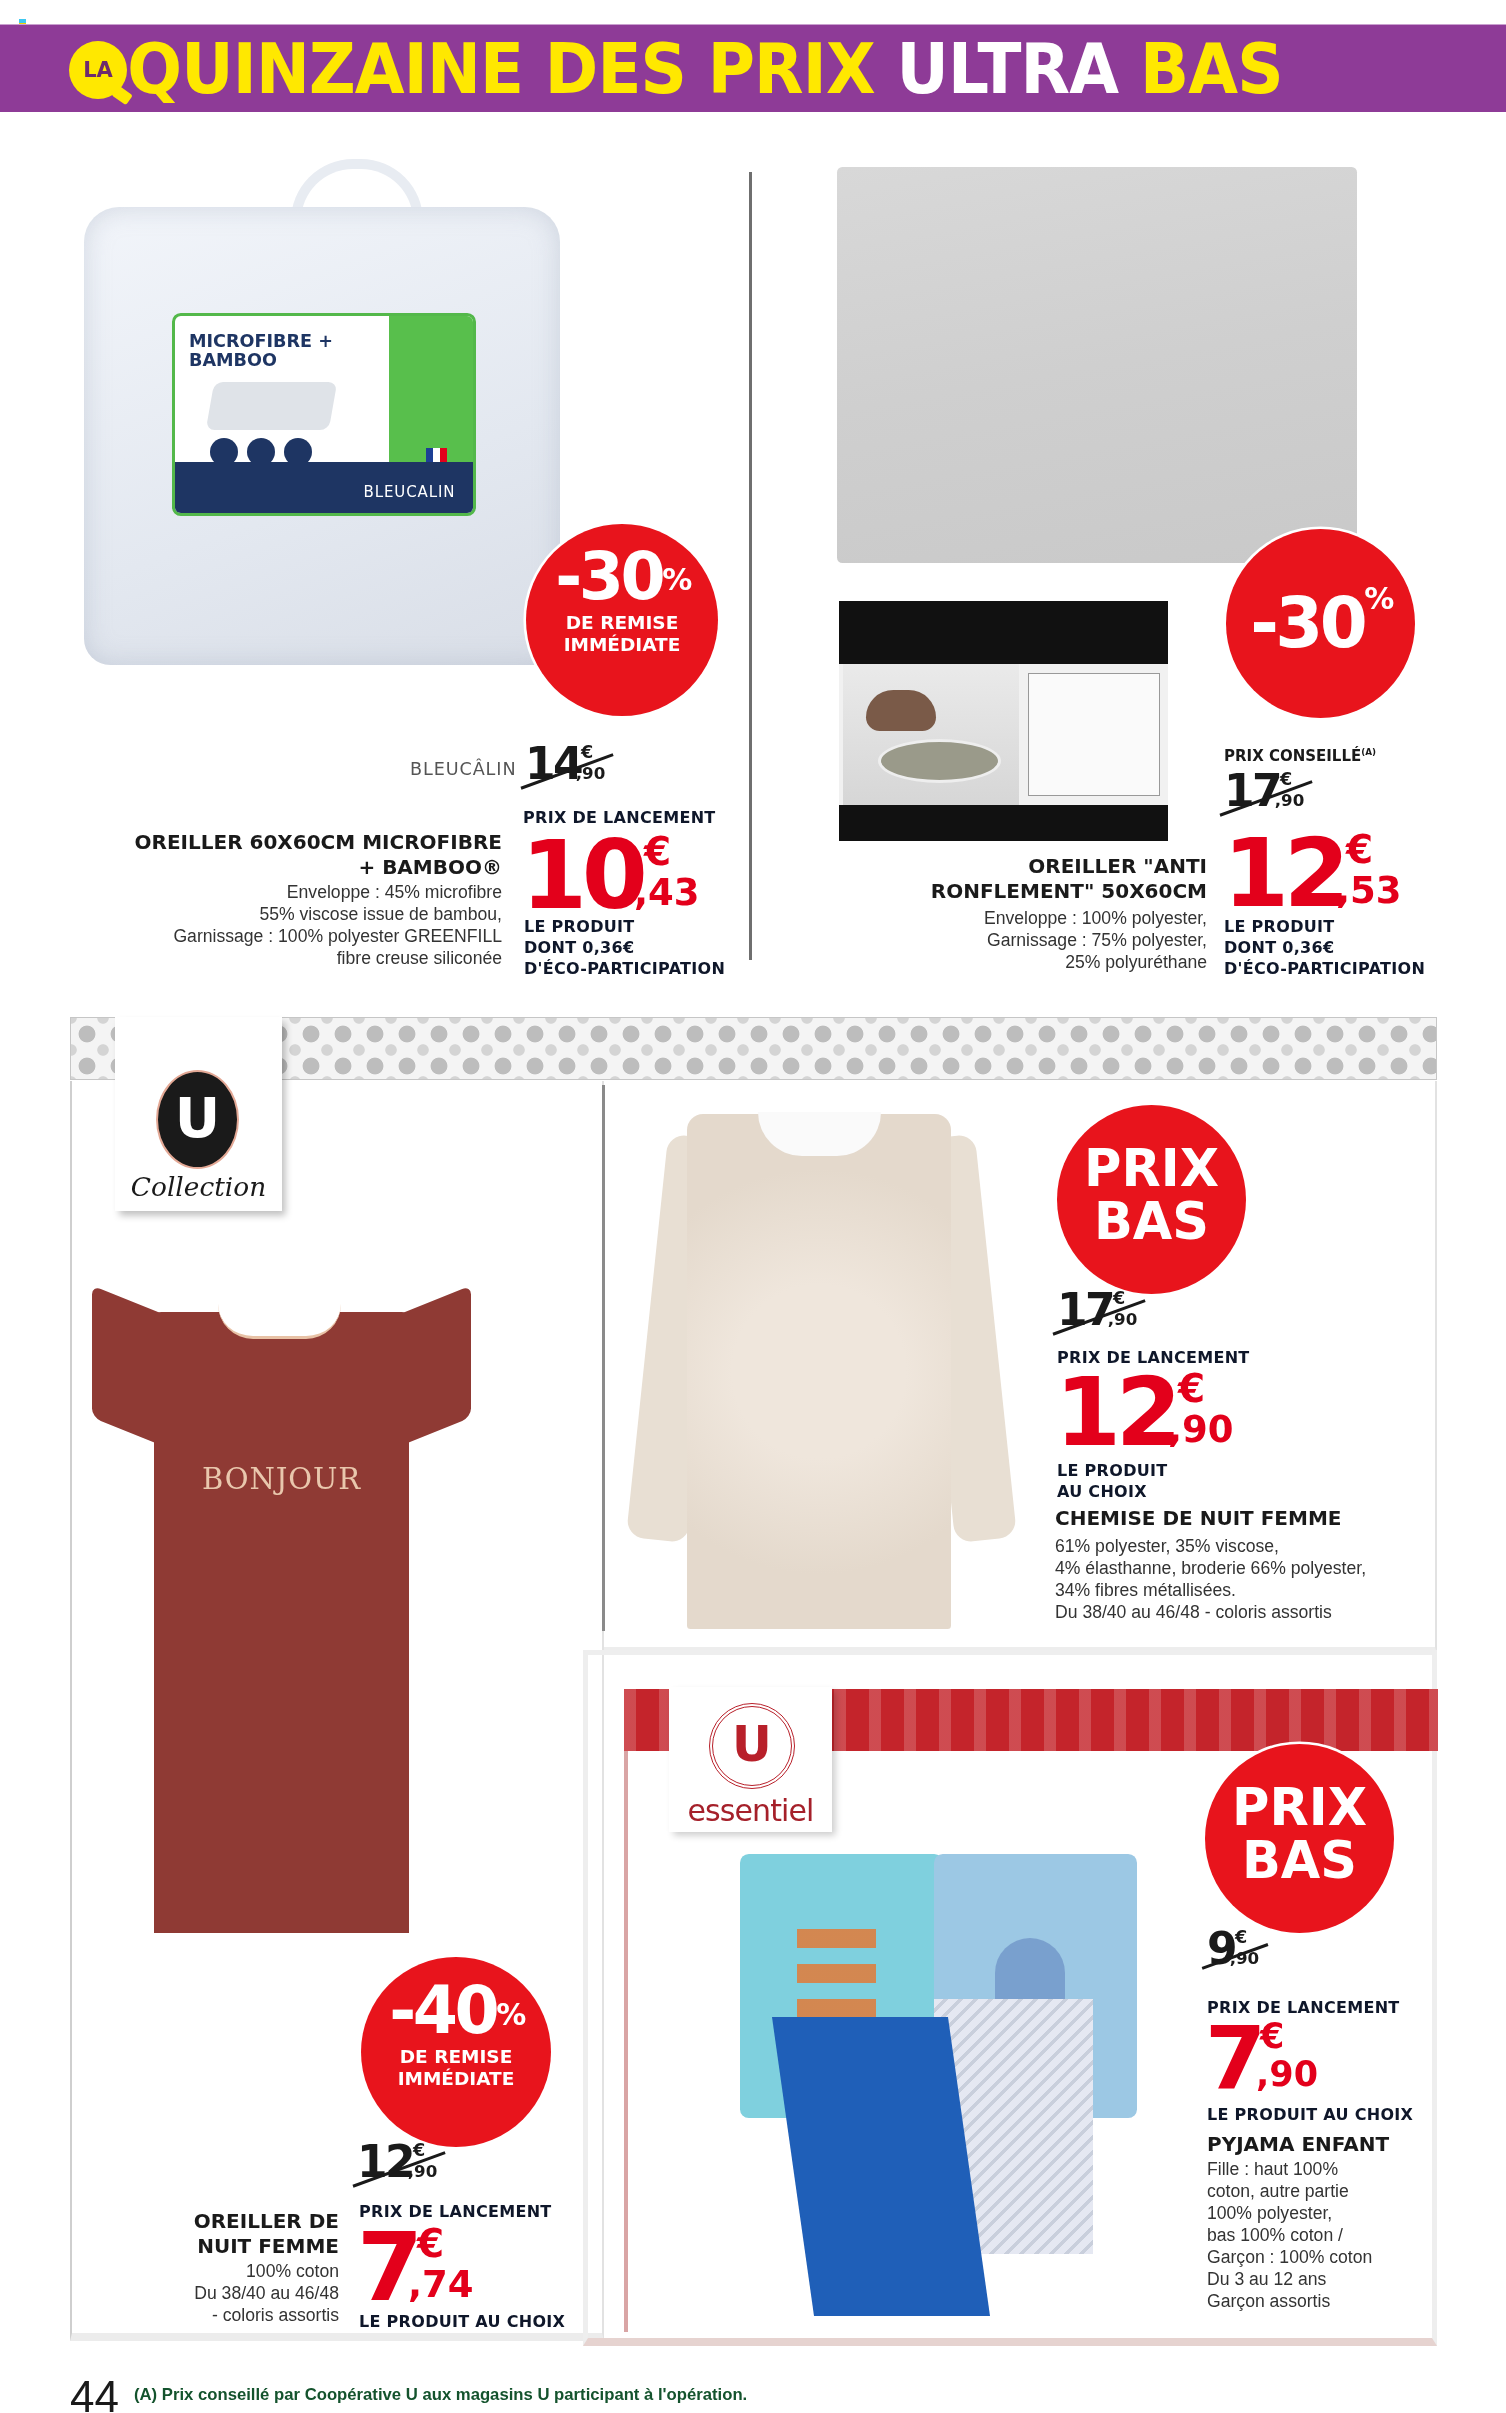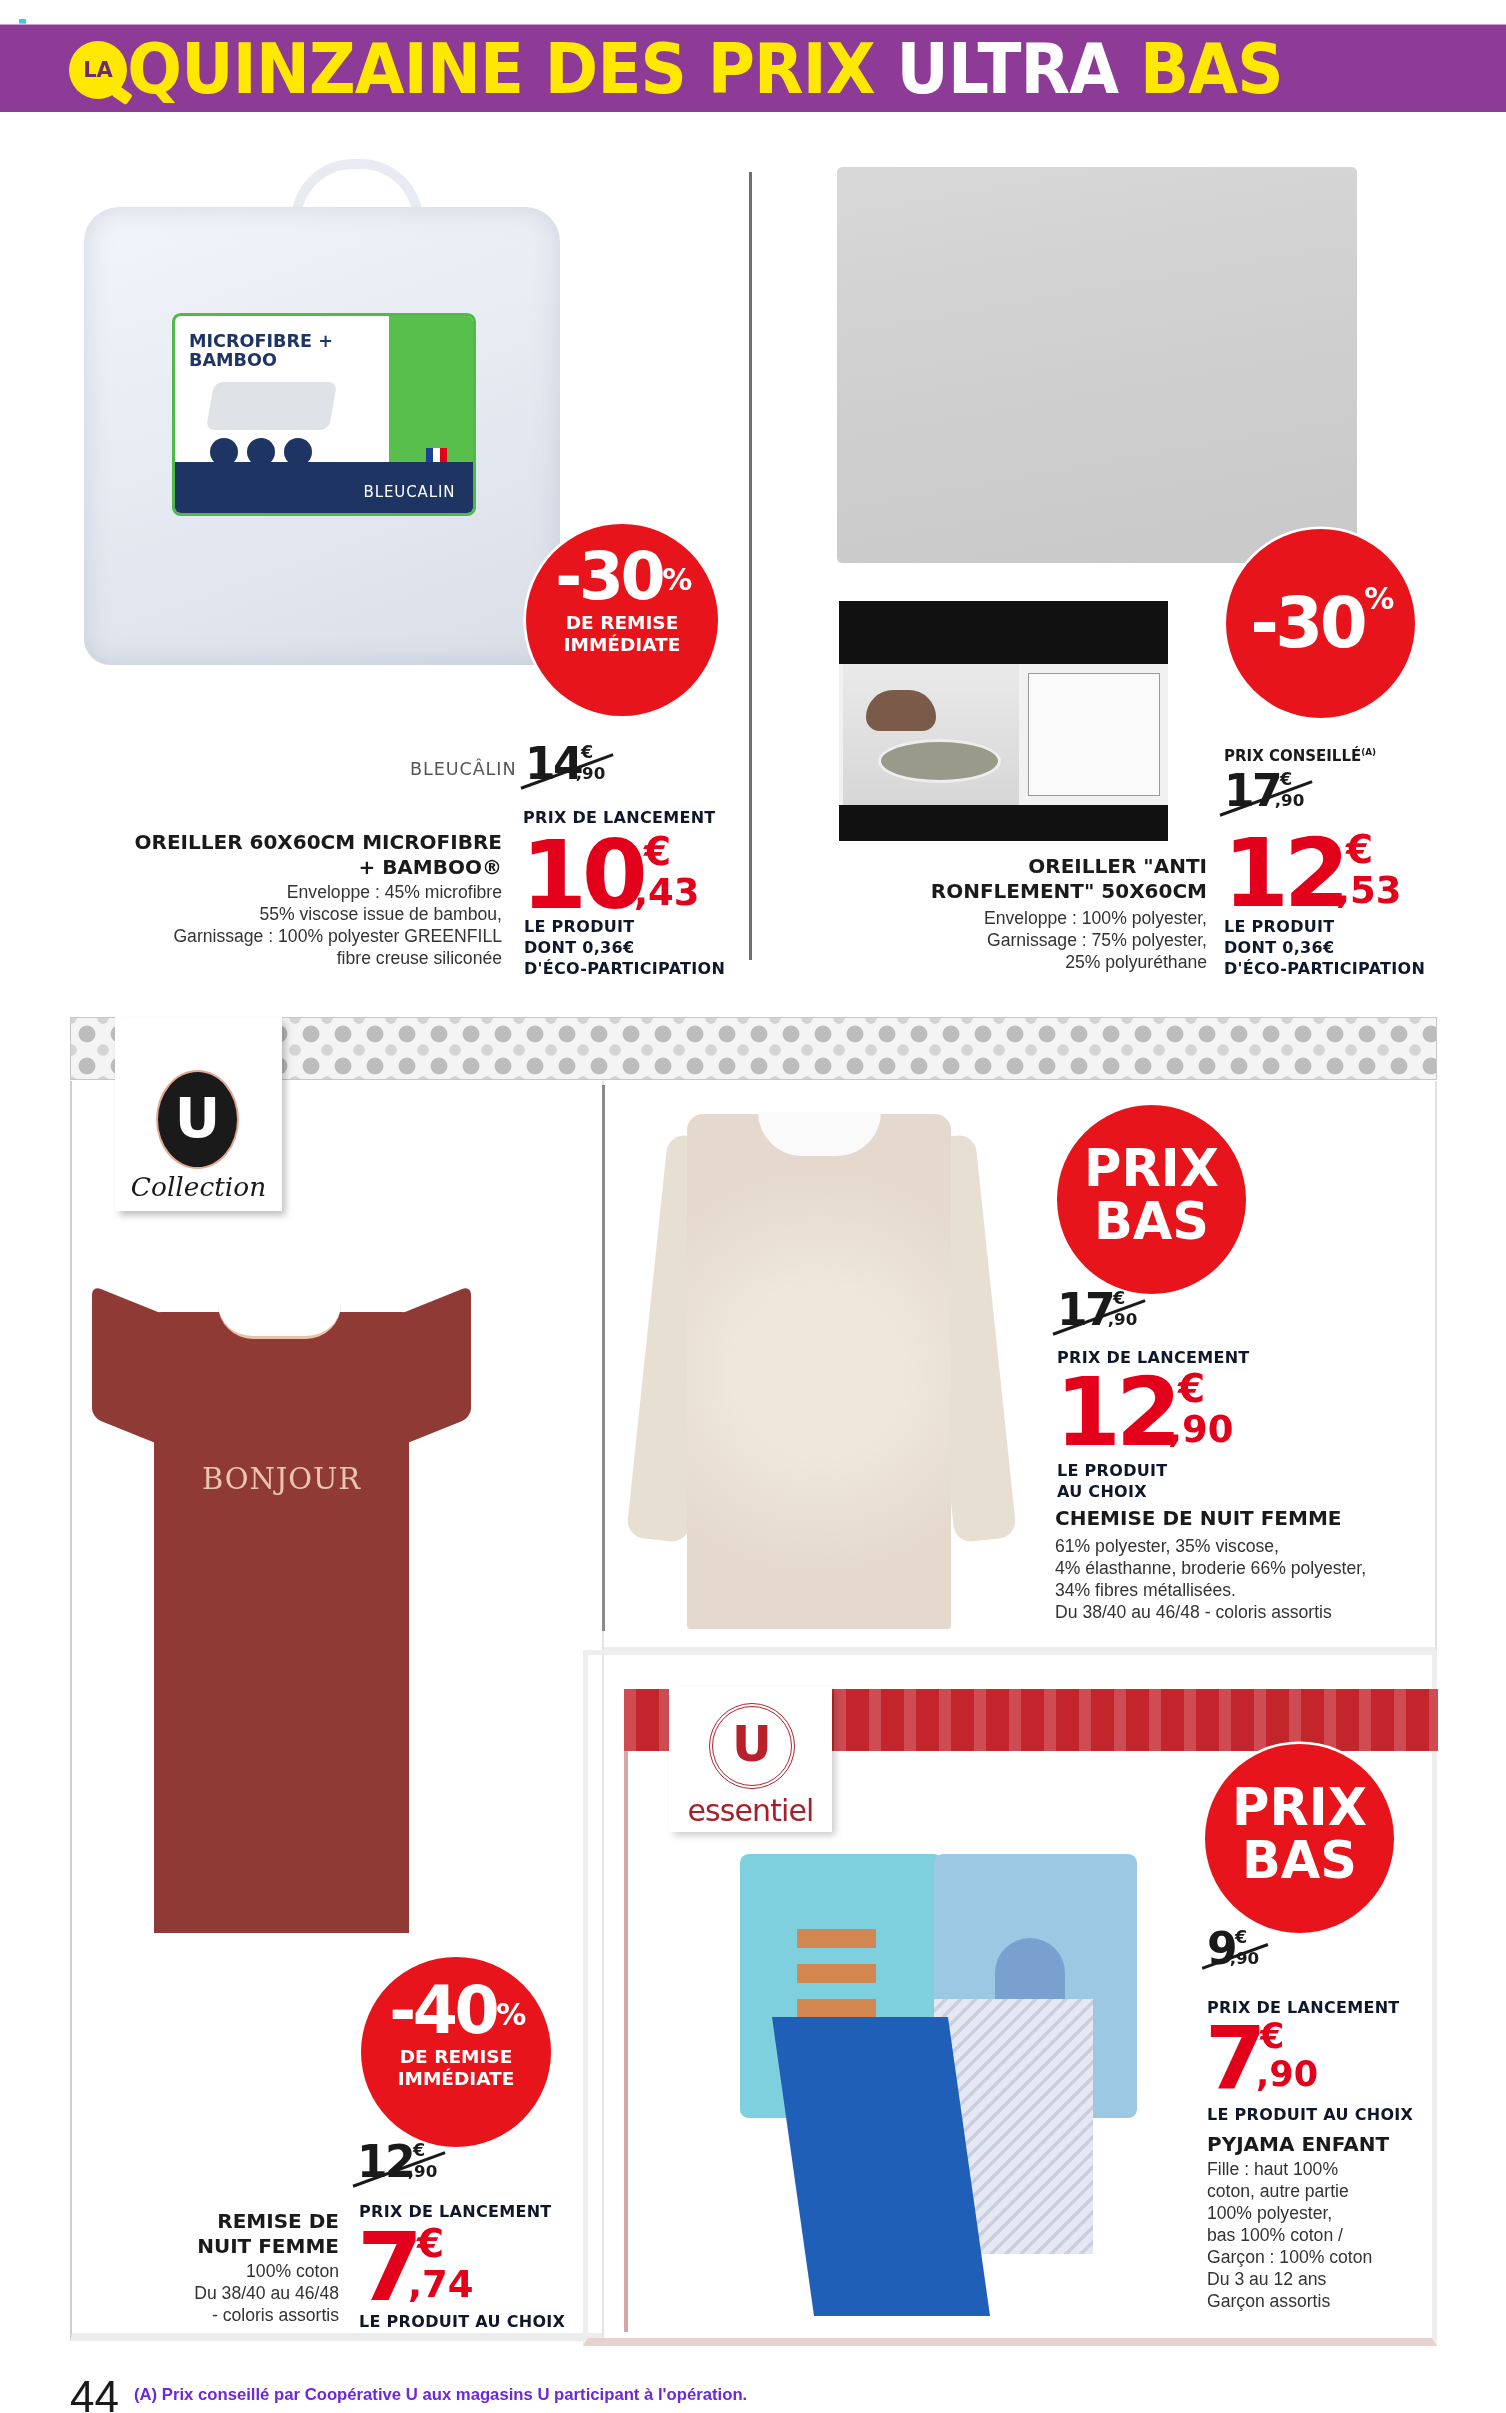--- a/index.html
+++ b/index.html
@@ -90,21 +90,21 @@
   .uess-word { left: 0; top: 106px; width: 163px; font-family: "DejaVu Sans", sans-serif; font-size: 30px; color: #a5202a; letter-spacing: -0.9px; }
 
   .pj-top1 { left: 740px; top: 1854px; width: 203px; height: 264px; background: #7fd0de; border-radius: 8.8px; }
   .pj-top2 { left: 934px; top: 1854px; width: 203px; height: 264px; background: #9cc8e4; border-radius: 8.8px; }
   .pj-pants1 { left: 793px; top: 2017px; width: 176px; height: 299px; background: #1f5fb8; transform: skewX(8deg); }
   .pj-pants2 { left: 934px; top: 1999px; width: 159px; height: 255px; background: repeating-linear-gradient(135deg,#e5e8f2 0 7px,#c9cfdc 7px 10.6px); }
   .pj-cars { left: 797px; top: 1929px; width: 79px; height: 106px; background: repeating-linear-gradient(180deg,#e8752d 0 19.4px,transparent 19.4px 35px); opacity: .8; }
   .pj-heart { left: 995px; top: 1938px; width: 70px; height: 62px; background: #6b8fc4; border-radius: 35px 35px 0 0; opacity: .7; }
 
   .footer-num { left: 70px; top: 2372px; font-family: "Liberation Sans", sans-serif; font-size: 44px; color: #1a1a1a; }
-  .footer-note { left: 134px; top: 2385px; font-family: "Liberation Sans", sans-serif; font-weight: bold; font-size: 16.7px; color: #6d28d9; }
+  .footer-note { left: 134px; top: 2385px; font-family: "Liberation Sans", sans-serif; font-weight: bold; font-size: 16.7px; color: #14532d; }
 </style>
 </head>
 <body>
 
 <div class="abs reg-mark"></div>
 
 <div class="abs banner">
   <div class="abs banner-la">LA</div>
   <div class="abs banner-text">
     <span class="y" style="margin-left:33px">QUINZAINE DES PRIX </span><span class="w">ULTRA </span><span class="y">BAS</span>
@@ -229,21 +229,21 @@
   <div class="abs strike"></div>
 </div>
 <div class="abs lbl" style="left:359px; top:2202px;">PRIX DE LANCEMENT</div>
 <div class="abs new-price" style="left:357px; top:2220px; width:141px; height:97px;">
   <span class="int" style="font-size:95px;">7</span>
   <span class="euro" style="left:60px; top:3.5px; font-size:39px;">€</span>
   <span class="cents" style="left:51px; top:46px; font-size:37px;">,74</span>
 </div>
 <div class="abs lbl" style="left:359px; top:2312px;">LE PRODUIT AU CHOIX</div>
 <div class="abs right" style="left:123px; width:216px; top:2209px;">
-  <div class="ptitle">REMISE DE</div>
+  <div class="ptitle">OREILLER DE</div>
   <div class="ptitle">NUIT FEMME</div>
 </div>
 <div class="abs right" style="left:123px; width:216px; top:2260px;">
   <div class="pdesc">100% coton</div>
   <div class="pdesc">Du 38/40 au 46/48</div>
   <div class="pdesc">- coloris assortis</div>
 </div>
 
 <div class="abs beige-sleeve-l"></div>
 <div class="abs beige-sleeve-r"></div>

